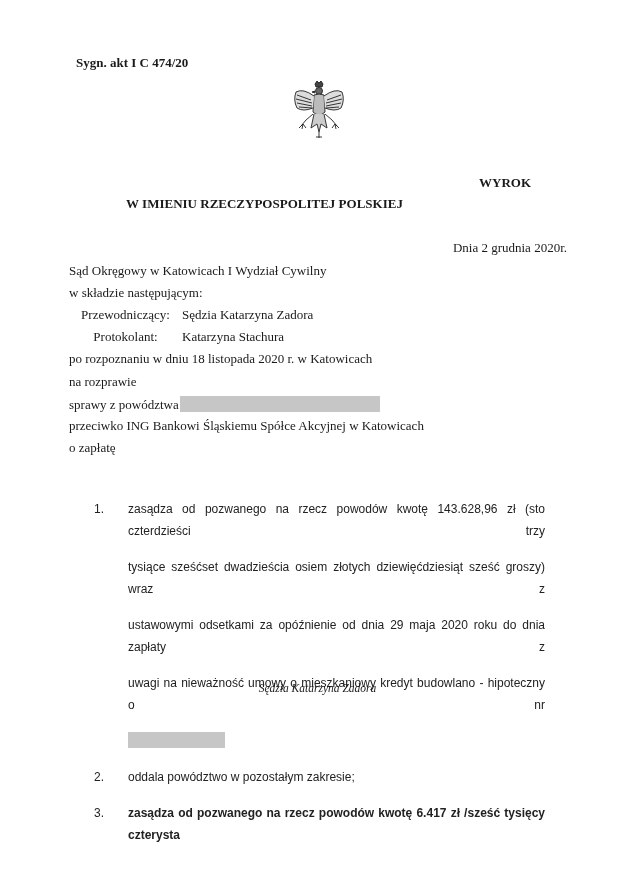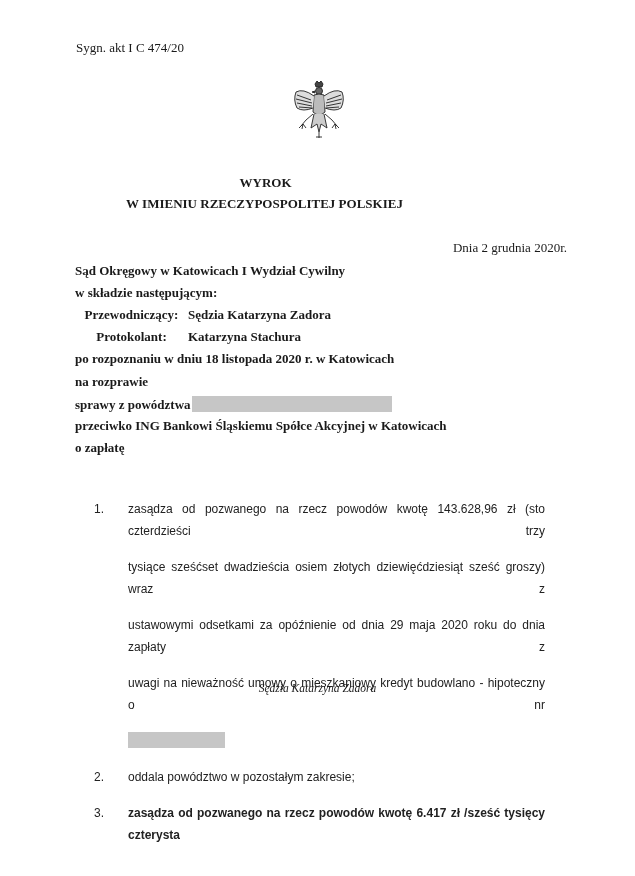--- a/index.html
+++ b/index.html
@@ -2,26 +2,26 @@
 <html><head>
   <meta charset="utf-8">
   <style>
     html, body { margin: 0; padding: 0; background: #ffffff; }
     body {
       width: 635px; height: 876px; position: relative; overflow: hidden;
       font-family: "Liberation Serif", serif; color: #1a1a1a;
       font-size: 13px;
     }
     .abs { position: absolute; white-space: nowrap; }
-    .sygn { left: 76px; top: 40px; }
+    .sygn { left: 76px; top: 55px; font-weight: bold; }
     .emblem { left: 291px; top: 80px; width: 56px; height: 62px; }
-    .title1 { left: 0; width: 531px; text-align: center; top: 175px; font-weight: bold; }
+    .title1 { left: 0; width: 531px; text-align: right; top: 175px; font-weight: bold; }
     .title2 { left: 0; width: 529px; text-align: center; top: 196px; font-weight: bold; }
     .date { right: 68px; top: 240px; }
-    .line { left: 75px; font-weight: bold; }
+    .line { left: 69px; }
     .label-col { display: inline-block; width: 113px; text-align: center; }
     .redact { display: inline-block; background: #c6c6c6; height: 16px; vertical-align: -3px; }
     .redact-plaintiff { width: 200px; }
     .redact-nr { width: 97px; }
     .items { position: absolute; left: 94px; top: 484px; width: 465px; margin: 0; padding: 0; list-style: none;
       font-family: "Liberation Sans", sans-serif; font-size: 12px; color: #222; }
     .item { position: relative; padding-left: 20px; line-height: 22px; text-align: justify; }
     .item .num { position: absolute; left: 0; top: 0; }
     .item p { margin: 14px; }
     .item p.last { text-align-last: left; }

